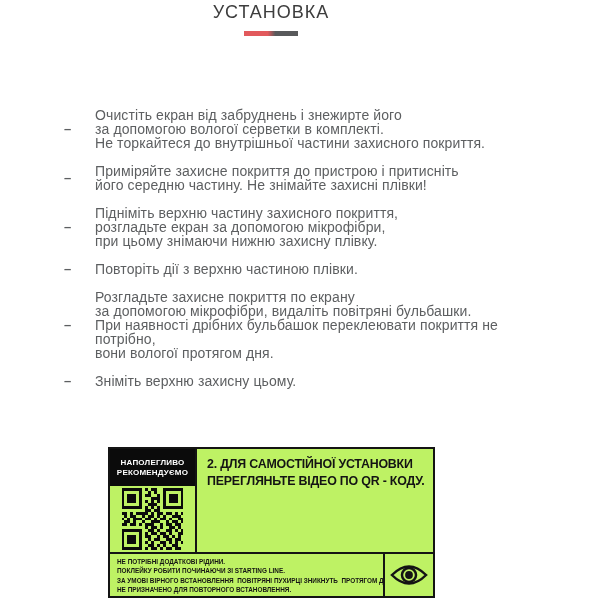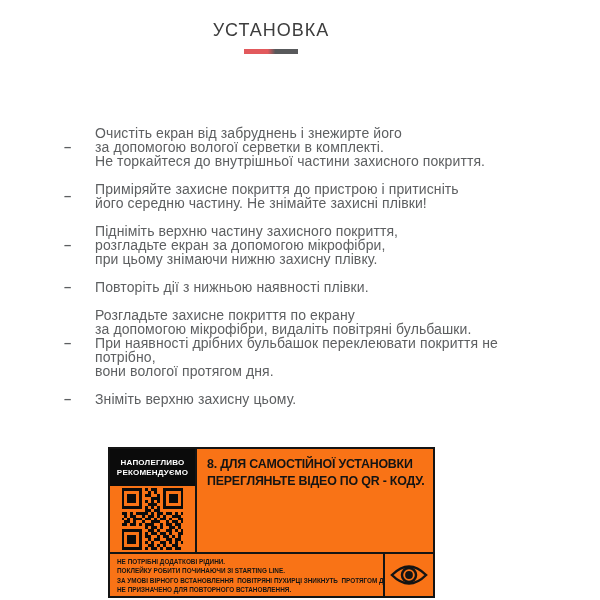--- a/index.html
+++ b/index.html
@@ -4,21 +4,21 @@
 <style>
   html,body{margin:0;padding:0;background:#fff;}
   .page{
     position:relative;width:600px;height:600px;overflow:hidden;background:#ffffff;
     font-family:"Liberation Sans",sans-serif;
   }
   
   .content{width:542px;}
 
   .title{
-    padding-top:20px;text-align:center;
+    padding-top:2px;text-align:center;
     font-size:18px;line-height:21px;font-weight:500;letter-spacing:1px;
     color:#3d3d3d;
   }
   .divider{
     width:54px;height:5px;margin:8px auto 0;
     background:linear-gradient(90deg,#e2595c 0%,#e2595c 44%,#58595b 58%,#58595b 100%);
   }
 
   .list{margin-top:72px;padding-left:64px;}
   .item{display:flex;align-items:center;margin-bottom:14px;color:#5d5f61;}
@@ -27,21 +27,21 @@
     color:#5d5f61;line-height:14px;
   }
   .item-text{
     white-space:pre-line;font-size:14px;line-height:14px;letter-spacing:0.1px;
     width:462px;
   }
 
   
   .rec-box{
     position:absolute;left:108px;top:447px;width:327px;height:151px;
-    border:2px solid #141414;box-sizing:border-box;background:#f97316;color:#141414;
+    border:2px solid #141414;box-sizing:border-box;background:#bef264;color:#141414;
     display:flex;flex-direction:column;
   }
   .rec-top{flex:1 1 auto;display:flex;min-height:0;border-bottom:2px solid #141414;}
   .rec-left{flex:0 0 85px;border-right:2px solid #141414;display:flex;flex-direction:column;}
   .badge{
     background:#0b0b0b;color:#ffffff;height:37px;display:flex;align-items:center;justify-content:center;
     text-align:center;font-size:8px;font-weight:bold;line-height:10px;white-space:pre-line;
     letter-spacing:0.2px;
   }
   .qr-wrap{flex:1;display:flex;align-items:center;justify-content:center;}
@@ -90,21 +90,21 @@
 його середню частину. Не знімайте захисні плівки!</span>
       </div>
       <div class="item">
         <span class="dash">–</span>
         <span class="item-text">Підніміть верхню частину захисного покриття,
 розгладьте екран за допомогою мікрофібри,
 при цьому знімаючи нижню захисну плівку.</span>
       </div>
       <div class="item">
         <span class="dash">–</span>
-        <span class="item-text">Повторіть дії з нижньою наявності плівки.</span>
+        <span class="item-text">Повторіть дії з верхню частиною плівки.</span>
       </div>
       <div class="item">
         <span class="dash">–</span>
         <span class="item-text">Розгладьте захисне покриття по екрану
 за допомогою мікрофібри, видаліть повітряні бульбашки.
 При наявності дрібних бульбашок переклеювати покриття не потрібно,
 вони вологої протягом дня.</span>
       </div>
       <div class="item">
         <span class="dash">–</span>
@@ -558,21 +558,21 @@
               <div class="on"></div>
               <div class="on"></div>
               <div></div>
               <div class="on"></div>
               <div class="on"></div>
               <div></div>
             </div>
         </div>
       </div>
       <div class="rec-main">
-        <div class="rec-point">8. ДЛЯ САМОСТІЙНОЇ УСТАНОВКИ
+        <div class="rec-point">2. ДЛЯ САМОСТІЙНОЇ УСТАНОВКИ
 ПЕРЕГЛЯНЬТЕ ВІДЕО ПО QR - КОДУ.</div>
       </div>
     </div>
     <div class="rec-bottom">
       <div class="notes">
         <div class="notes-inner">
           <div class="note">НЕ ПОТРІБНІ ДОДАТКОВІ РІДИНИ.</div>
           <div class="note">ПОКЛЕЙКУ РОБИТИ ПОЧИНАЮЧИ ЗІ STARTING LINE.</div>
           <div class="note">ЗА УМОВІ ВІРНОГО ВСТАНОВЛЕННЯ  ПОВІТРЯНІ ПУХИРЦІ ЗНИКНУТЬ  ПРОТЯГОМ ДОБИ.</div>
           <div class="note">НЕ ПРИЗНАЧЕНО ДЛЯ ПОВТОРНОГО ВСТАНОВЛЕННЯ.</div>

